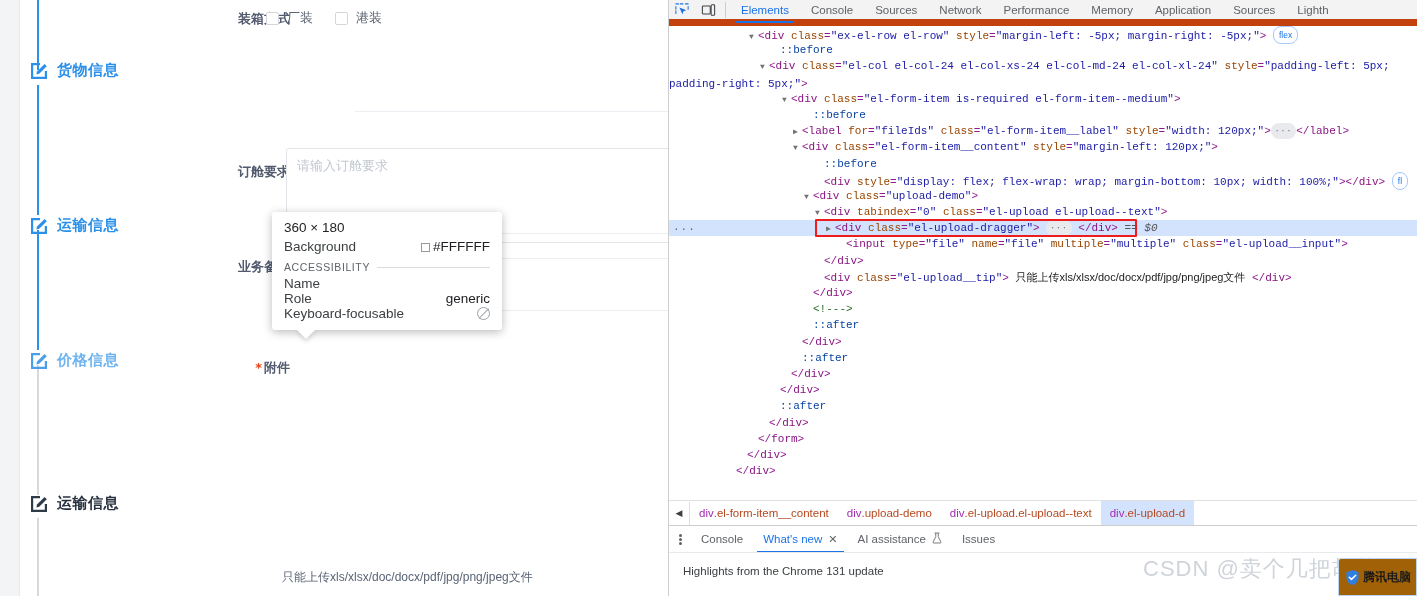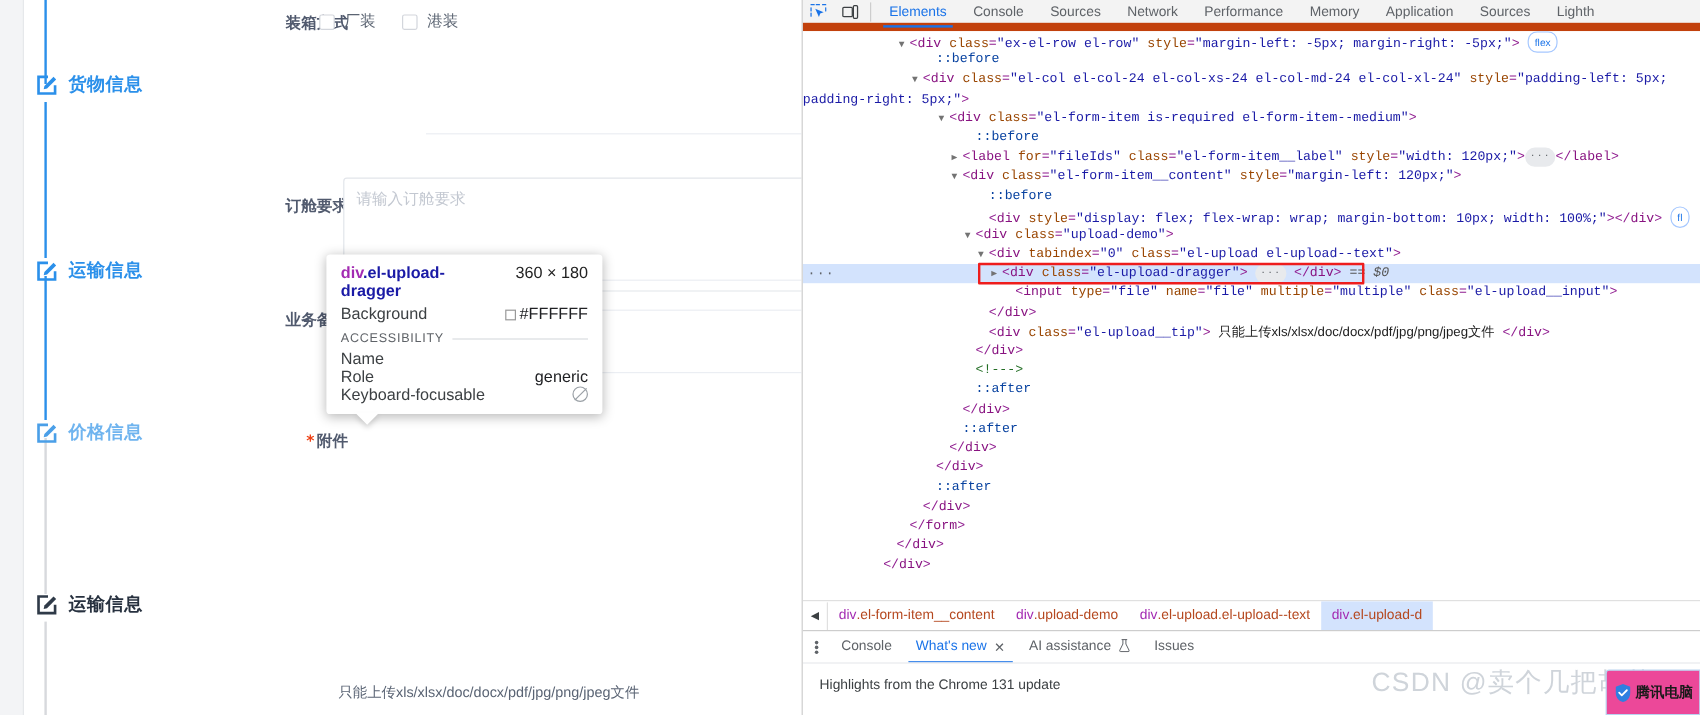--- a/index.html
+++ b/index.html
@@ -211,21 +211,21 @@
   .wn-title { position: absolute; left: 14px; top: 12px; font-size: 11.5px; color: #3c4043; }
 
   
   .watermark {
     position: absolute; left: 1143px; top: 554px;
     font-size: 22px; color: #cfd4da; letter-spacing: 1px; white-space: nowrap;
     font-family: "Liberation Sans", sans-serif;
   }
   .tencent {
     position: absolute; left: 1338px; top: 558px; width: 79px; height: 38px;
-    background: #ec4899; border: 1px solid #b9d3f0; border-radius: 3px 0 0 0;
+    background: #a16207; border: 1px solid #b9d3f0; border-radius: 3px 0 0 0;
     display: flex; align-items: center; gap: 3px; padding-left: 6px; overflow: hidden;
   }
   .tencent .sh { width: 15px; height: 17px; flex: 0 0 15px; }
   .tencent .tt { font-size: 12px; color: #1a1a1a; font-weight: 700; white-space: nowrap; }
 </style>
 </head>
 <body>
 
 <div id="root">
 
@@ -312,21 +312,20 @@
       <div class="f-label" style="left:55px; top:359px; width:85px;">
         <span class="f-req-star">*</span><span>附件</span>
       </div>
 
 
       <div class="tip" style="left:132px; top:569px;">只能上传xls/xlsx/doc/docx/pdf/jpg/png/jpeg文件</div>
     </div>
 
     <div class="tip-pop" style="left:272px; top:212px; width:230px;">
       <div class="tip-row">
-        <span class="tip-sel"><span class="tag">div</span><span class="cls">.el-upload-dragger</span></span>
         <span class="tip-dim">360 × 180</span>
       </div>
       <div class="tip-row" style="margin-top:4px;">
         <span class="tip-k">Background</span>
         <span class="tip-v"><span class="sw"></span><span>#FFFFFF</span></span>
       </div>
       <div class="tip-sec">
         <span>ACCESSIBILITY</span>
         <span class="ln"></span>
       </div>

